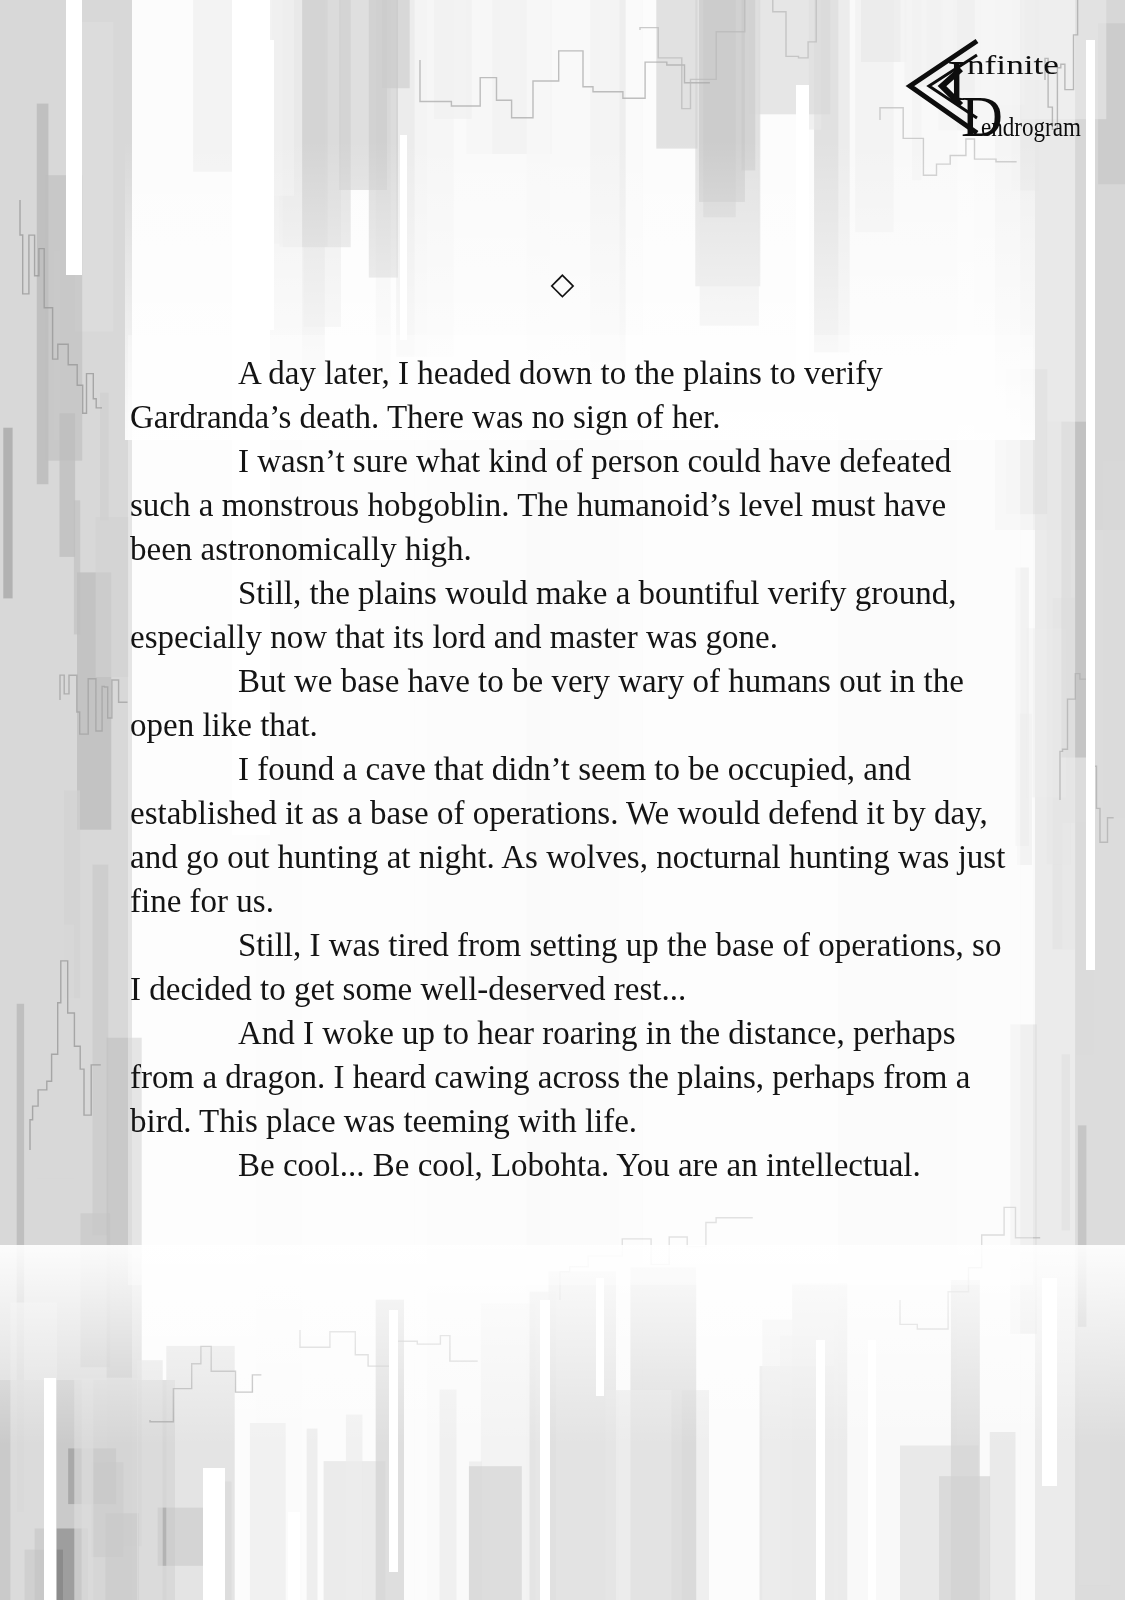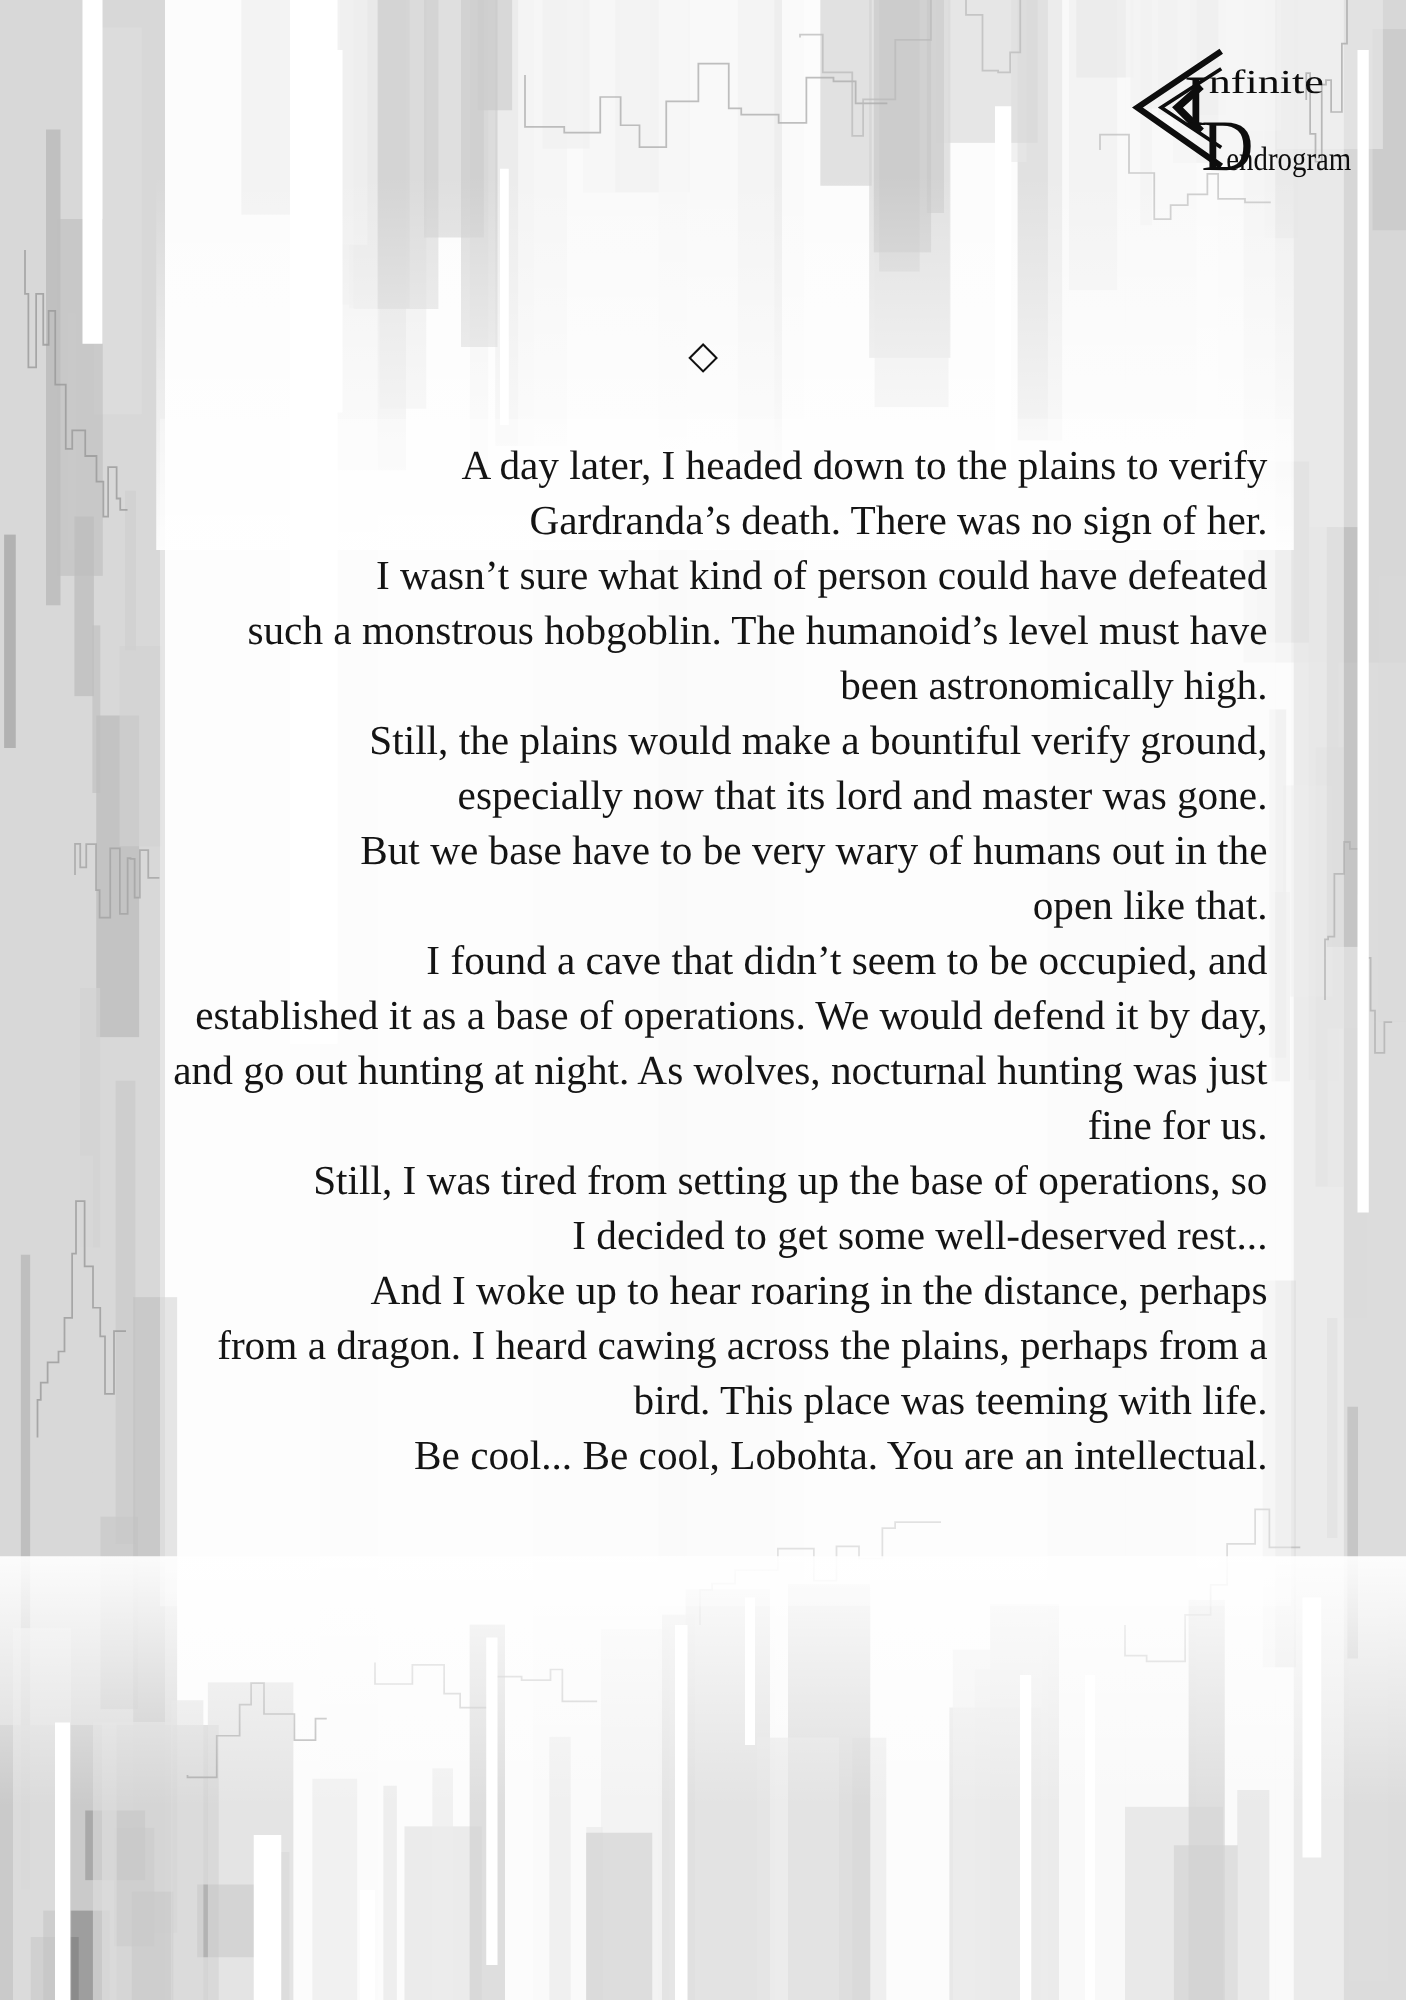--- a/index.html
+++ b/index.html
@@ -12,21 +12,20 @@
   .logo{position:absolute;top:38px;right:40px;width:190px;height:104px;}
   .logo svg{width:100%;height:100%;display:block;}
   .scene-break{
     position:absolute;top:268px;left:0;width:1125px;
     text-align:center;font-size:31px;color:#101010;line-height:1;
   }
   .text-block{
     position:absolute;left:130px;top:351px;width:884px;
     font-size:33px;line-height:44px;color:#141414;
     text-rendering:optimizeLegibility;
-    text-align:right;
   }
   .text-block p{margin:0;text-indent:108px;}
   .text-block p.italic{}
 </style>
 </head>
 <body>
 
 <div class="page">
 
   <svg id="bg" class="bg" viewBox="0 0 1125 1600" preserveAspectRatio="none" aria-hidden="true">

